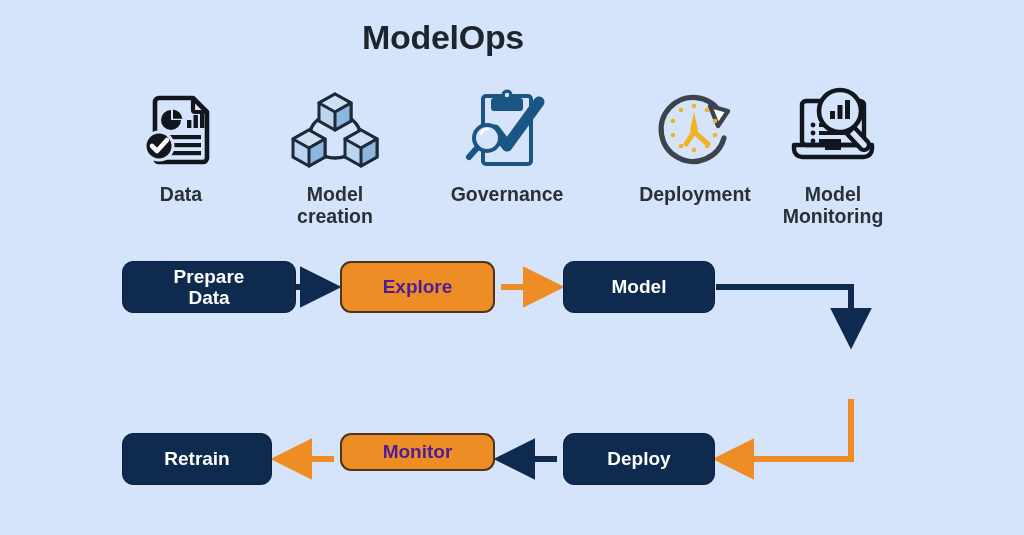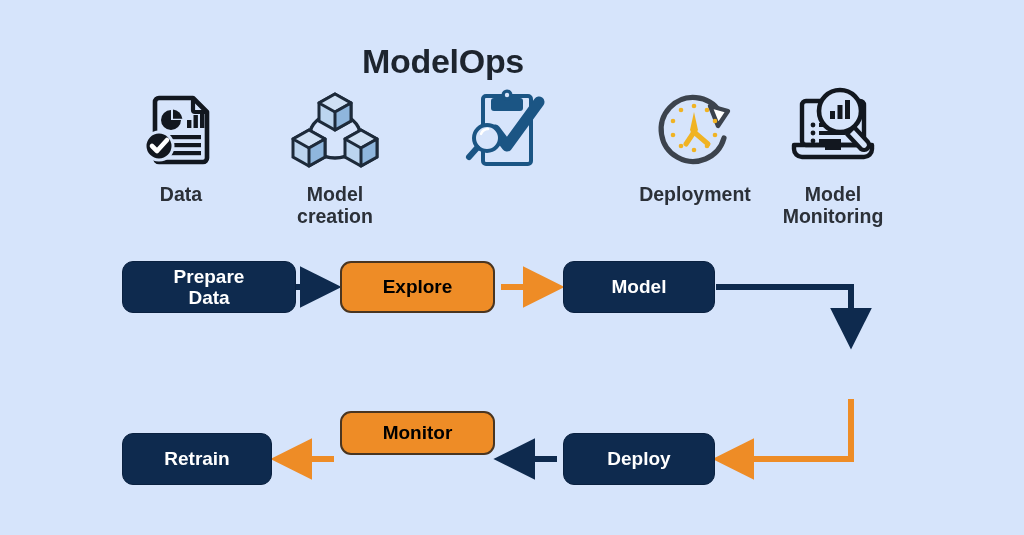--- a/index.html
+++ b/index.html
@@ -21,21 +21,20 @@
   
   #page-title {
     position: absolute;
     left: 0; top: 18px;
     width: 886px;
     text-align: center;
     font-size: 34px;
     font-weight: bold;
     color: #1d242e;
     letter-spacing: -0.3px;
-    margin-top: 24px;
   }
 
   
   #icon-row {
     position: absolute;
     left: 112px; top: 82px;
     width: 810px; height: 160px;
   }
   .icon-cell {
     position: absolute;
@@ -73,21 +72,21 @@
   }
   .flow-box.navy {
     background: #0e2a4e;
     border: 1.5px solid #0a2murl;
     border: 1.5px solid #0a2140;
     color: #ffffff;
   }
   .flow-box.orange {
     background: #ee8c26;
     border: 2px solid #4a3520;
-    color: #000000;
+    color: #4c1d95;
   }
   .flow-box .l2 { display: block; }
 
   
   #connectors {
     position: absolute;
     left: 0; top: 0;
     width: 1024px; height: 535px;
     pointer-events: none;
   }
@@ -160,20 +159,23 @@
         <svg width="88" height="88" viewBox="0 0 88 88" aria-hidden="true">
           <rect x="20" y="10" width="48" height="68" rx="3" fill="none" stroke="#1b5584" stroke-width="4"></rect>
           <rect x="28" y="12" width="32" height="13" rx="3" fill="#1b5584"></rect>
           <circle cx="44" cy="9" r="5.5" fill="#1b5584"></circle>
           <circle cx="44" cy="9" r="2.2" fill="#d6e4fb"></circle>
           <path d="M32 44 l12 16 L76 16" fill="none" stroke="#1b5584" stroke-width="11" stroke-linecap="round" stroke-linejoin="round"></path>
           <circle cx="24" cy="52" r="13" fill="#d6e4fb" stroke="#1b5584" stroke-width="4"></circle>
           <path d="M18 48 a8 8 0 0 1 7 -5" fill="none" stroke="#ffffff" stroke-width="2.4" stroke-linecap="round"></path>
           <path d="M14 62 l-8 9" fill="none" stroke="#1b5584" stroke-width="6" stroke-linecap="round"></path>
         </svg>
+      </div>
+      <div class="icon-label">
+        <span>Governance</span>
       </div>
     </div>
 
     <div class="icon-cell" style="left:508px;">
       <div class="icon-art">
         <svg width="90" height="88" viewBox="0 0 90 88" aria-hidden="true">
           <path d="M70 26 a32 32 0 1 0 4 26" fill="none" stroke="#3c434d" stroke-width="5.2" stroke-linecap="round"></path>
           <path d="M60 20 l18 5 l-10 15 z" fill="#ffffff" stroke="#3c434d" stroke-width="4.4" stroke-linejoin="round"></path>
           <g fill="#f0b323">
             <circle cx="44" cy="20" r="2.3"></circle>
@@ -268,21 +270,21 @@
     </div>
   </div>
 
 
   <div class="flow-box navy" style="left:563px; top:433px; width:152px; height:52px;text-align:center;">
     <div>
       <span>Deploy</span>
     </div>
   </div>
 
-  <div class="flow-box orange" style="left:340px; top:411px; width:155px; height:44px;">
+  <div class="flow-box orange" style="left:340px; top:433px; width:155px; height:38px;">
     <div>
       <span>Monitor</span>
     </div>
   </div>
 
   <div class="flow-box navy" style="left:122px; top:433px; width:150px; height:52px;">
     <div>
       <span>Retrain</span>
     </div>
   </div>

